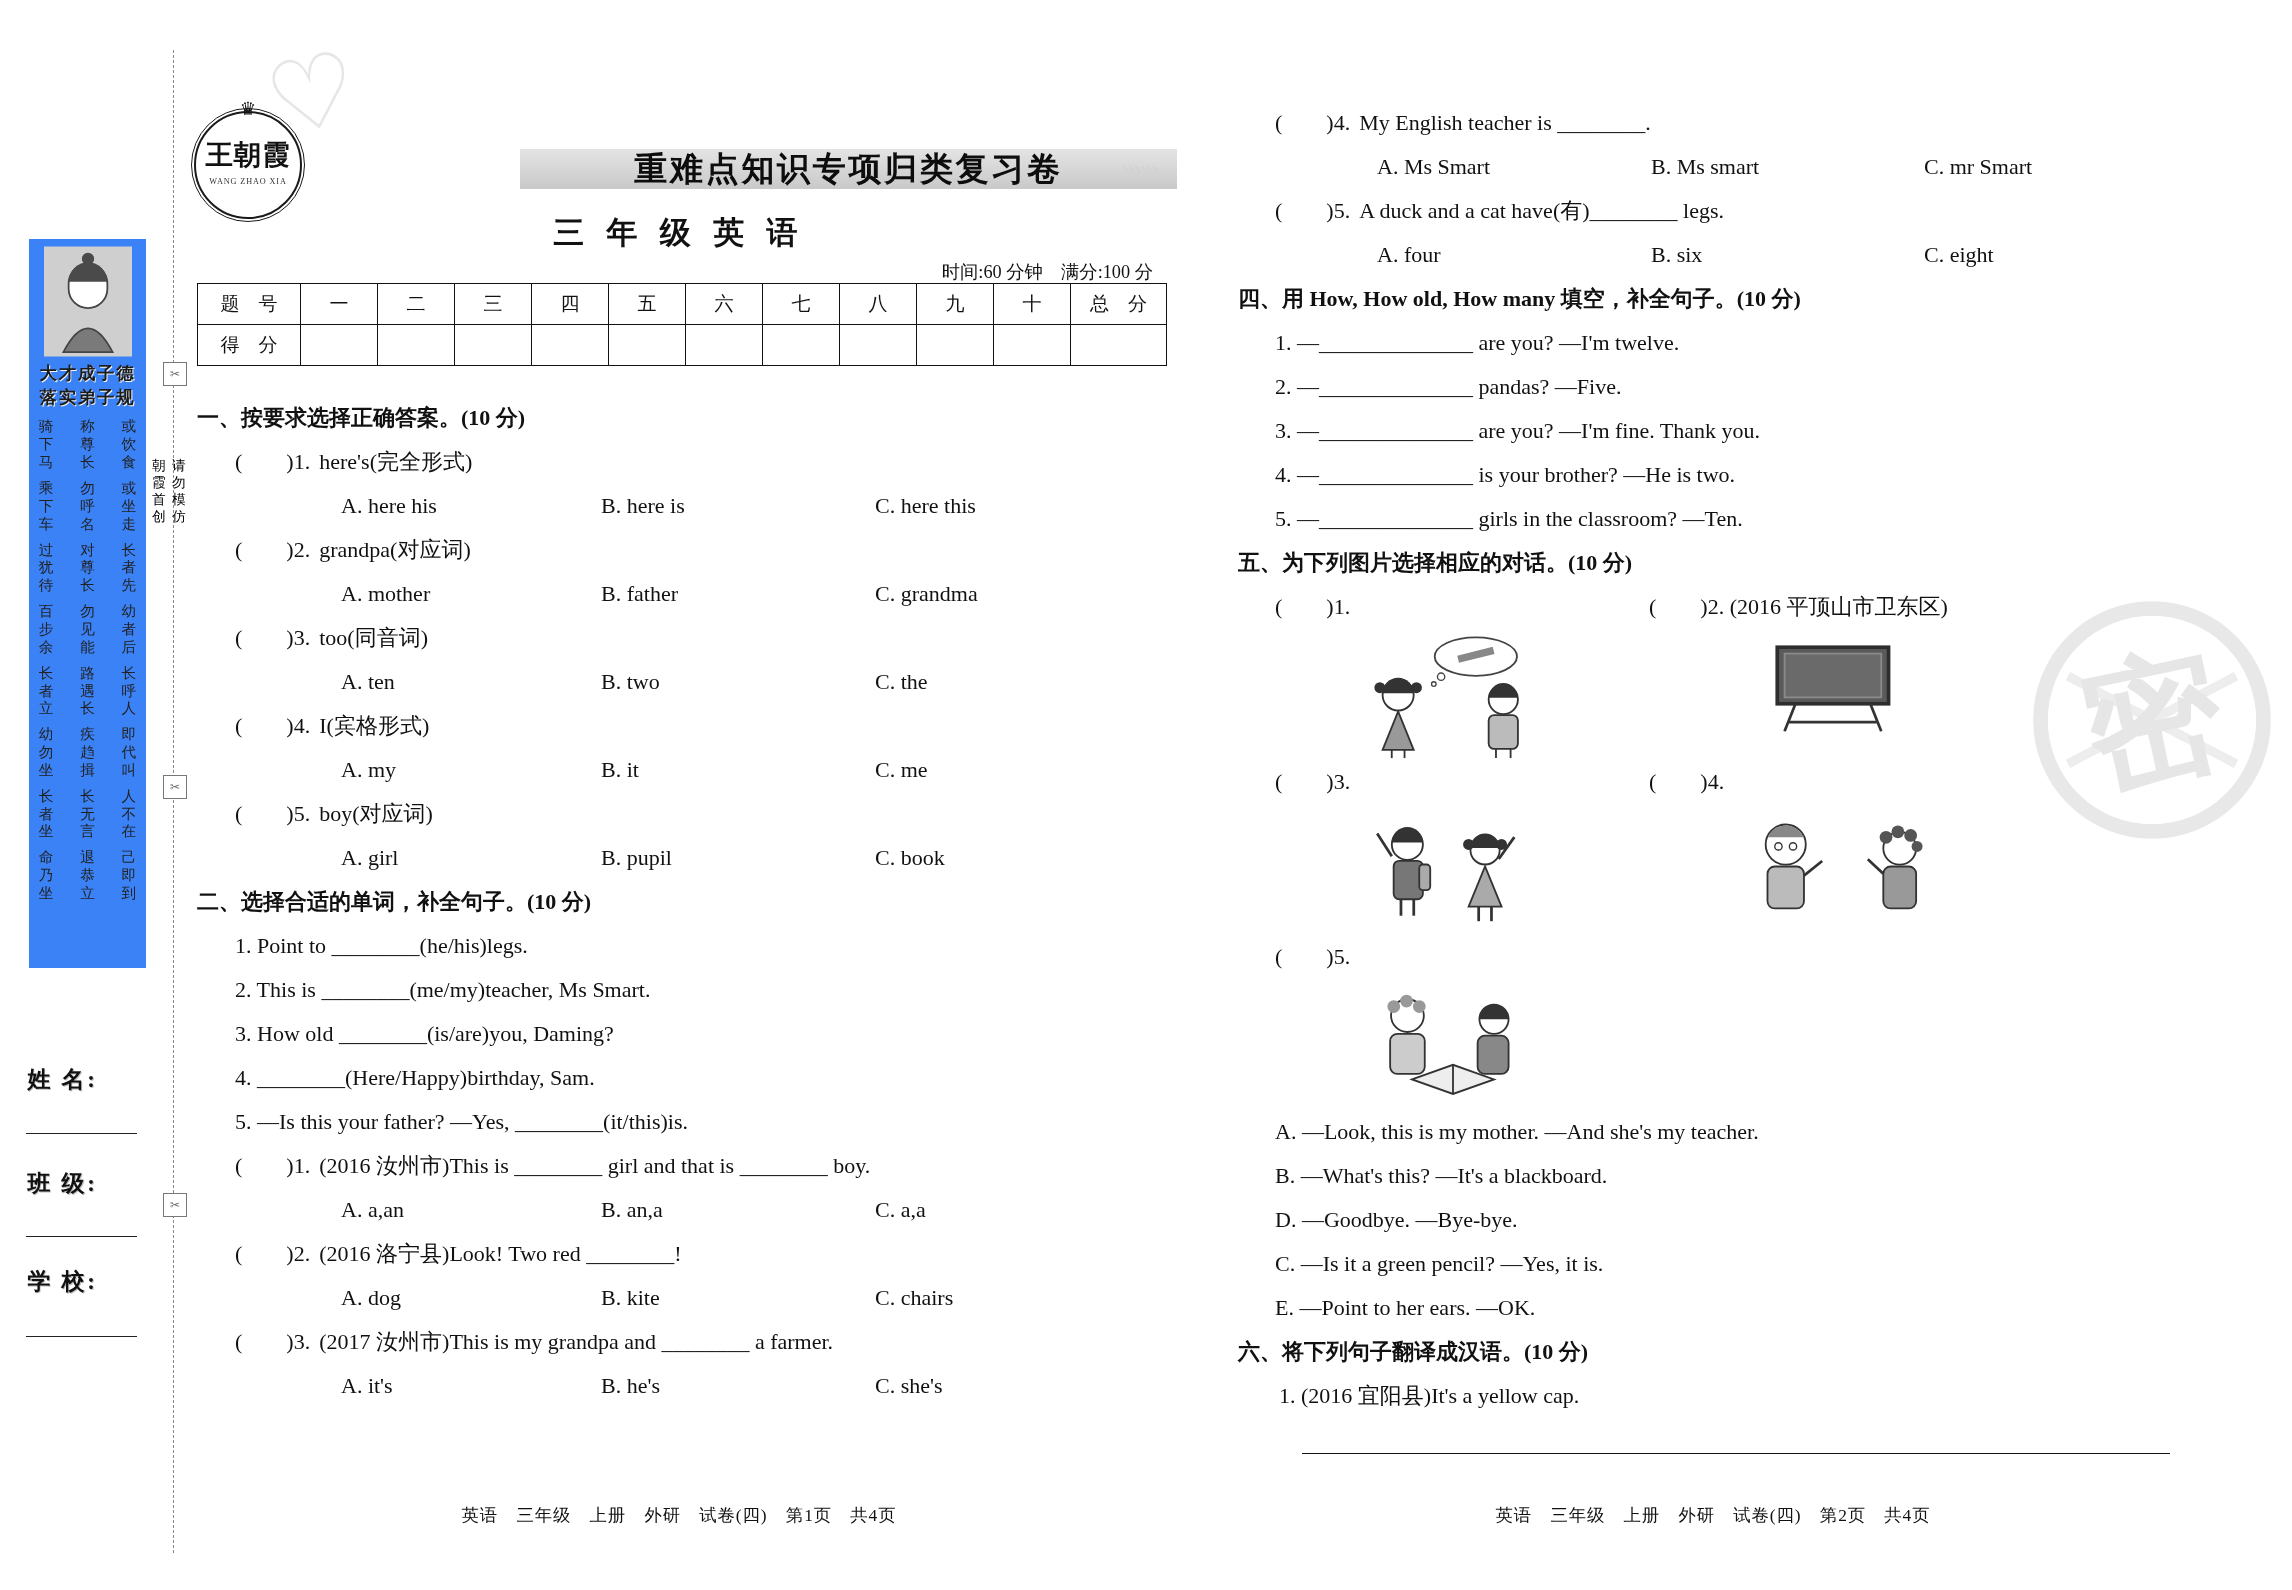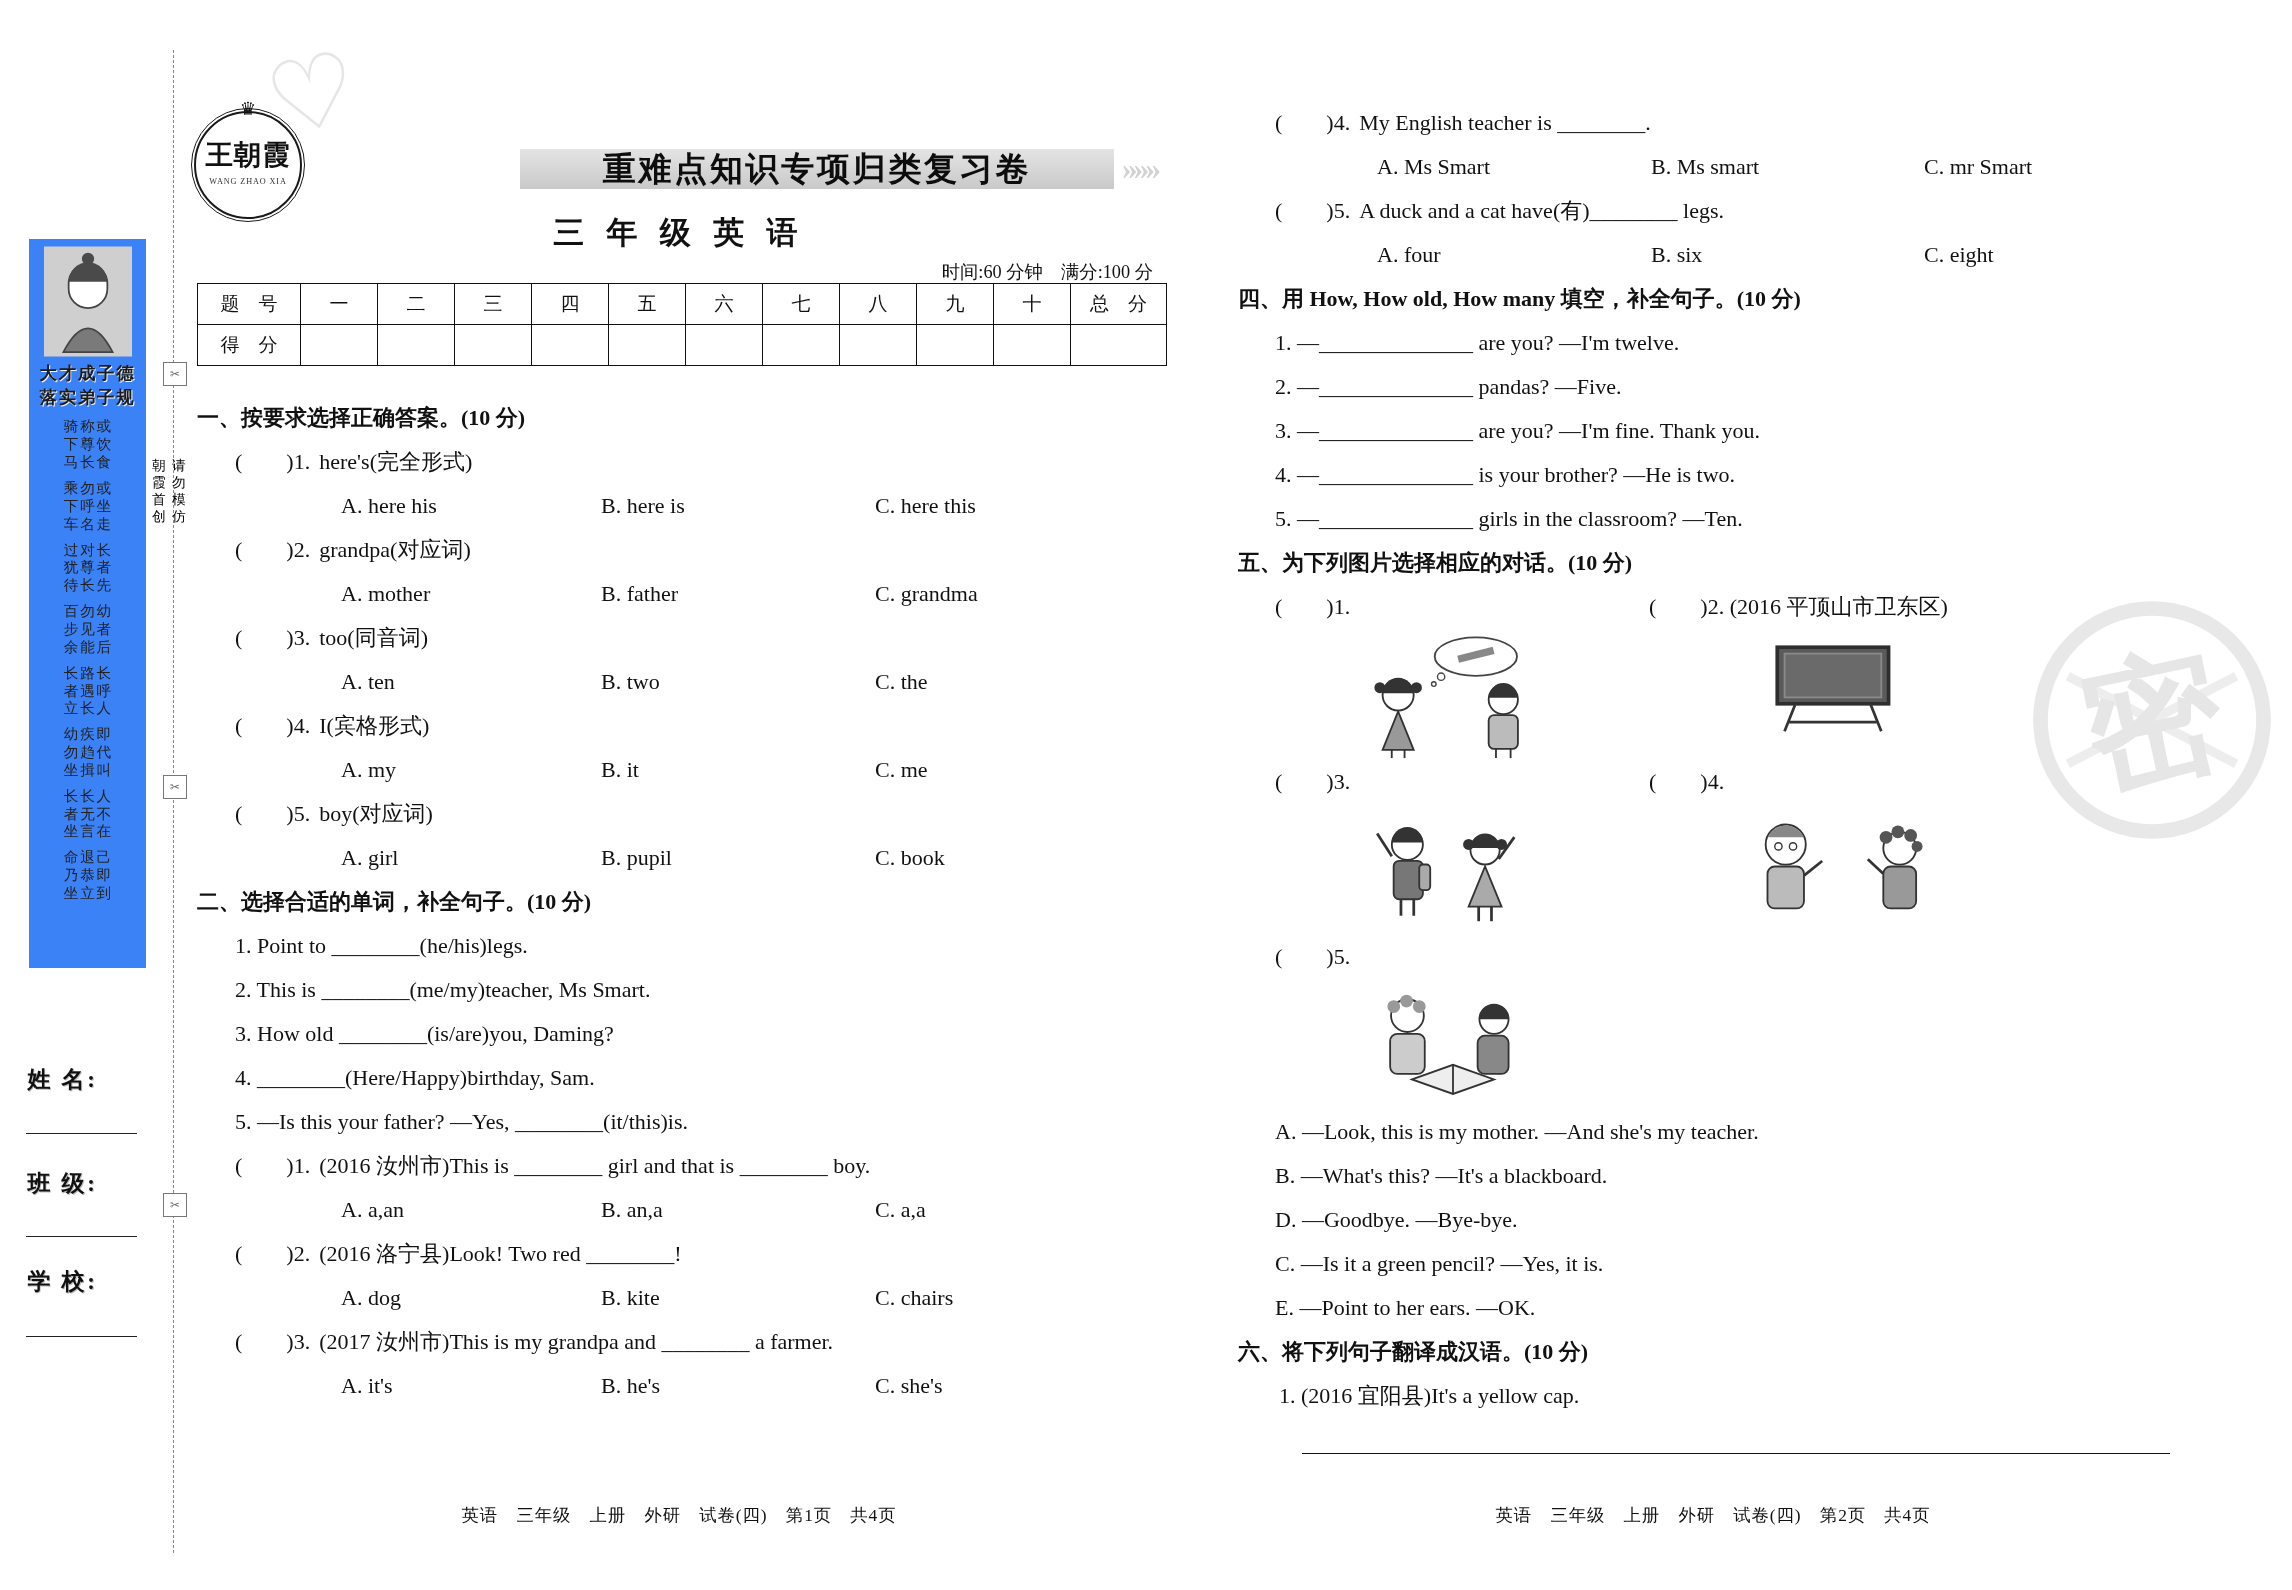--- a/index.html
+++ b/index.html
@@ -6,37 +6,37 @@
   body{
     width:2293px;height:1591px;position:relative;background:#ffffff;
     font-family:"Liberation Serif","DejaVu Serif",serif;color:#111;overflow:hidden;
   }
   .line{height:44px;line-height:44px;font-size:22px;white-space:nowrap;}
   .sec-title{font-weight:700;}
   .prefix{margin-right:9.1px;}
   
   .seal-panel{position:absolute;left:29px;top:239px;width:117px;height:729px;background:#3b82f6;text-align:center;box-sizing:border-box;padding-top:7.3px;}
   .brand{font-weight:700;font-size:17.4px;letter-spacing:1.8px;color:#1c1c1c;line-height:24px;text-shadow:0.9px 0.9px 0 #f4f4f4;}
-  .verses{display:flex;justify-content:center;gap:0;margin-top:9.1px;}
+  .verses{display:flex;justify-content:center;gap:25px;margin-top:9.1px;}
   .verse-col{display:flex;flex-direction:column;gap:8.2px;}
   .verse-cell{width:16.4px;font-size:14.6px;line-height:1.22;word-break:break-all;text-align:center;color:#222;}
   .field-label{position:absolute;left:27.4px;font-weight:700;font-size:23px;letter-spacing:2.7px;text-shadow:0.9px 0.9px 0 #bdbdbd;}
   .field-line{position:absolute;left:25.6px;width:111px;border-bottom:1.8px solid #222;height:0;}
   
   .dash-line{position:absolute;left:173px;top:50px;height:1503px;border-left:1.8px dashed #888;}
   .v-note{position:absolute;left:151px;top:457px;display:flex;gap:4.6px;color:#000000;}
   .v-note span{display:block;width:15.5px;font-size:13.7px;line-height:1.25;word-break:break-all;text-align:center;}
   .cut-mark{position:absolute;left:163px;width:22px;height:22px;background:#fff;border:0.9px solid #777;display:flex;align-items:center;justify-content:center;font-size:12px;color:#666;}
   
   .logo{position:absolute;left:194px;top:111px;width:108px;height:108px;border-radius:50%;border:2.7px solid #1a1a1a;outline:1.8px solid #1a1a1a;outline-offset:2.7px;background:#fff;text-align:center;box-sizing:border-box;padding-top:24px;}
   .logo-crown{position:absolute;top:-14.6px;left:0;width:100%;text-align:center;font-size:18.3px;color:#111;background:transparent;}
   .logo-name{font-weight:700;font-size:27.4px;letter-spacing:0.9px;color:#111;}
   .logo-sub{font-size:8.2px;letter-spacing:0.9px;color:#333;margin-top:3.7px;}
   .deco-heart{position:absolute;left:267px;top:35px;font-size:101px;color:#e6e6e6;transform:rotate(-12deg);}
-  .title-bar{position:absolute;left:520px;top:149px;width:594px;height:40px;line-height:40px;text-align:center;font-size:33px;font-weight:700;letter-spacing:2.7px;background:linear-gradient(#e4e4e4,#c9c9c9);color:#0d0d0d;}
+  .title-bar{position:absolute;left:520px;top:149px;width:657px;height:40px;line-height:40px;text-align:center;font-size:33px;font-weight:700;letter-spacing:2.7px;background:linear-gradient(#e4e4e4,#c9c9c9);color:#0d0d0d;}
   .title-chevrons{position:absolute;left:1122px;top:151px;font-size:31px;font-weight:700;color:#d2d2d2;letter-spacing:-3.7px;}
   .subtitle{position:absolute;left:197px;top:212px;width:964px;text-align:center;font-size:31px;font-weight:700;letter-spacing:7.3px;}
   .meta{position:absolute;left:696px;top:259px;width:457px;text-align:right;font-size:18.3px;}
   .score-table{position:absolute;left:197px;top:283px;border-collapse:collapse;}
   .score-table td{border:1.8px solid #111;height:40px;text-align:center;font-size:19px;padding:0;}
   .col-first{width:102px;}
   .col-mid{width:76px;}
   .col-last{width:95px;}
   
   .lp-flow{position:absolute;left:197px;top:396px;width:964px;}

